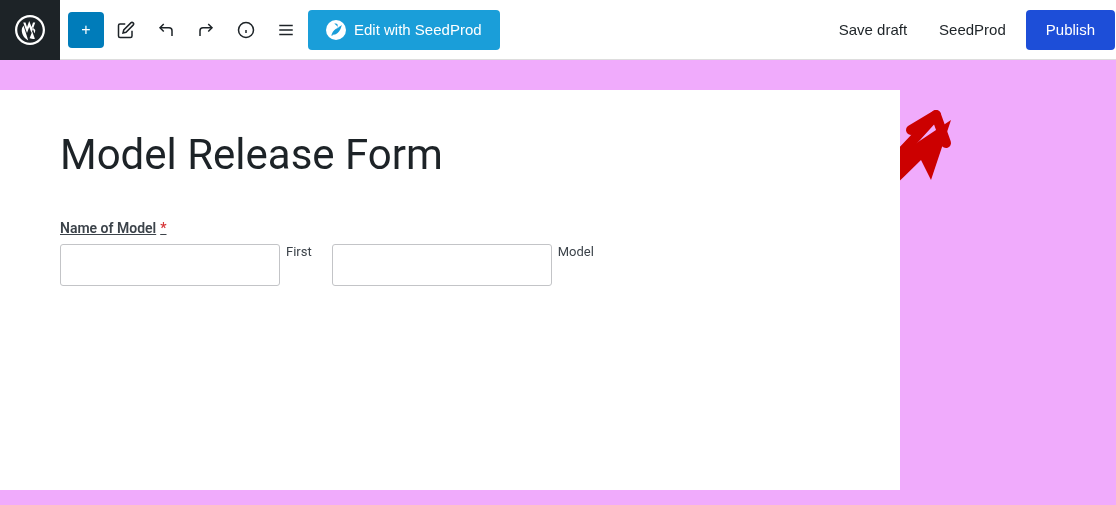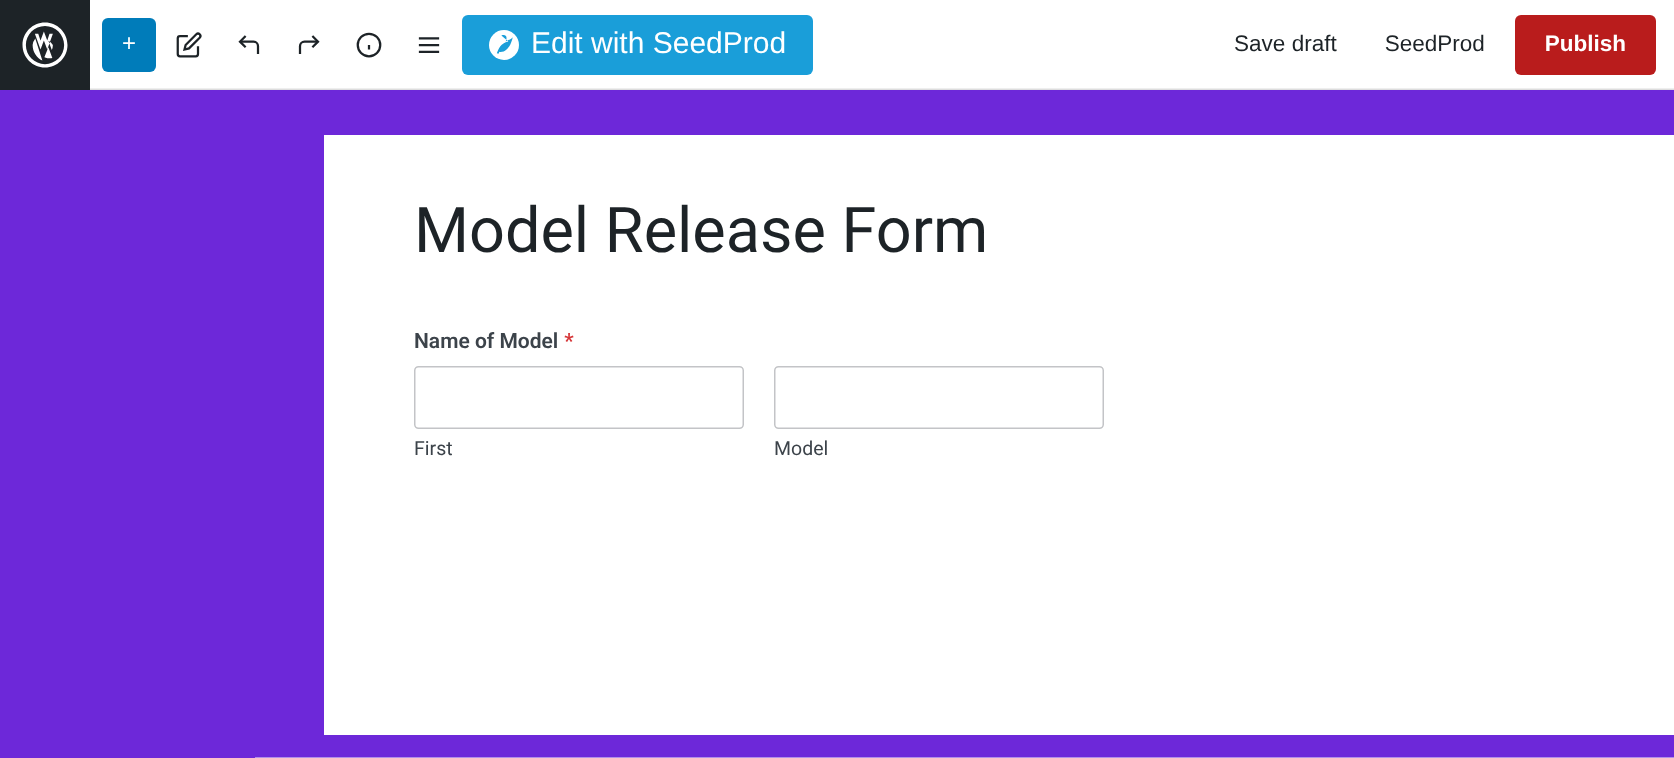--- a/index.html
+++ b/index.html
@@ -64,72 +64,72 @@
 
     .seedprod-btn {
       display: flex;
       align-items: center;
       gap: 8px;
       background: #1a9ed9;
       color: #fff;
       border: none;
       border-radius: 4px;
       padding: 8px 18px;
-      font-size: 20px;
+      font-size: 15px;
       font-weight: 500;
       cursor: pointer;
       height: 40px;
     }
 
     .seedprod-icon {
       width: 20px;
       height: 20px;
       background: #fff;
       border-radius: 50%;
       display: flex;
       align-items: center;
       justify-content: center;
     }
 
     .toolbar-right {
       display: flex;
       align-items: center;
       gap: 8px;
-      padding-right: 12px;
+      padding-right: 1px;
     }
 
     .save-draft-btn, .preview-btn {
       background: none;
       border: none;
       cursor: pointer;
       font-size: 15px;
       color: #1d2327;
       padding: 8px 12px;
     }
 
     .publish-btn {
-      background: #b91c1c;
+      background: #1d4ed8;
       color: #fff;
       border: none;
       border-radius: 4px;
       padding: 8px 20px;
       font-size: 15px;
-      font-weight: 700;
+      font-weight: 400;
       cursor: pointer;
       height: 40px;
     }
 
     
     .content-area {
-      background: #6d28d9;
+      background: #f0abfc;
       padding: 30px 0;
       position: relative;
       height: calc(505px - 60px);
       display: flex;
-      justify-content: flex-end;
+      justify-content: flex-start;
     }
 
     .page-canvas {
       background: #fff;
       width: 900px;
       min-height: 400px;
       padding: 40px 60px;
       position: relative;
     }
 
@@ -144,35 +144,36 @@
     .form-field-group {
       margin-bottom: 16px;
     }
 
     .form-label {
       font-size: 14px;
       font-weight: 600;
       color: #3c434a;
       margin-bottom: 8px;
       display: block;
+      text-decoration: underline;
     }
 
     .required-star {
       color: #d63638;
       margin-left: 4px;
     }
 
     .form-inputs-row {
       display: flex;
       gap: 20px;
     }
 
     .form-input-wrapper {
       display: flex;
-      flex-direction: column;
+      flex-direction: row;
       gap: 6px;
     }
 
     .form-input {
       width: 220px;
       height: 42px;
       border: 1px solid #c3c4c7;
       border-radius: 3px;
       background: #fff;
       padding: 0 12px;

